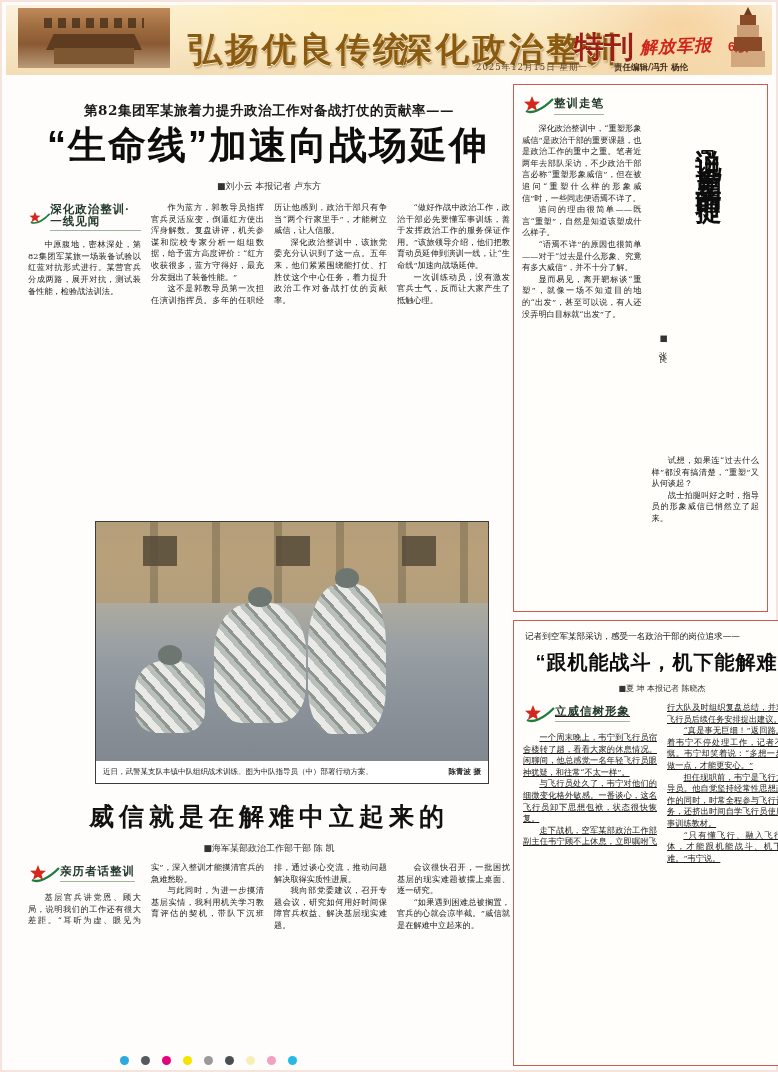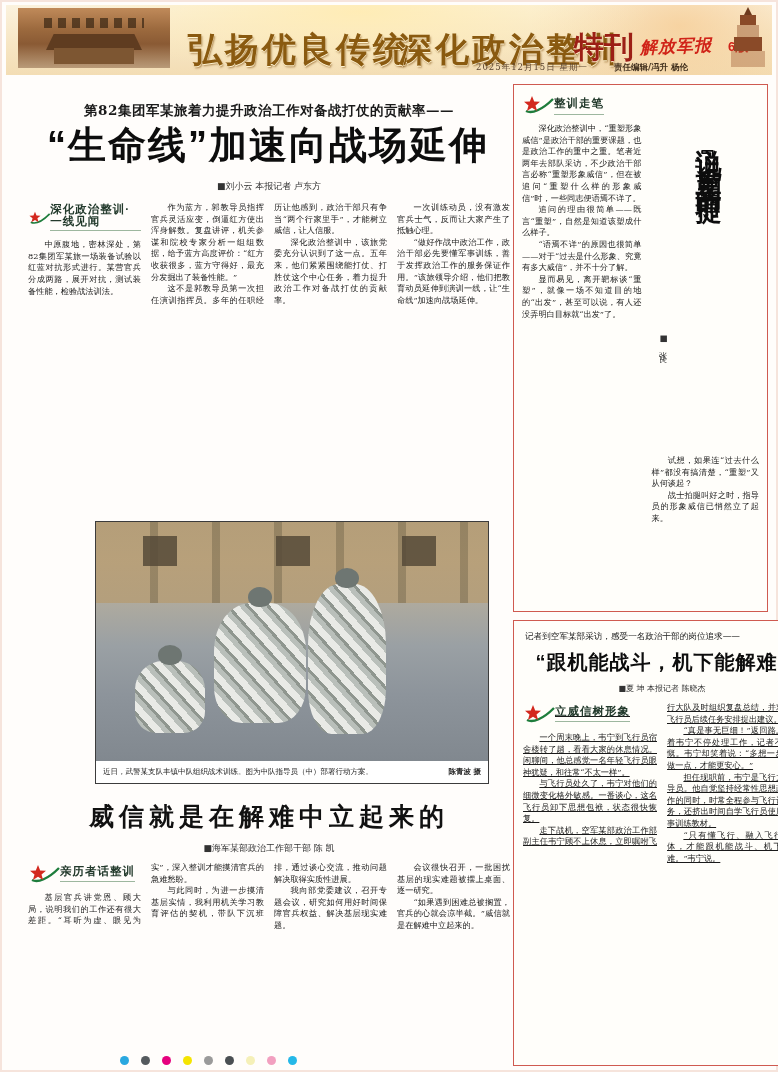--- a/index.html
+++ b/index.html
@@ -139,22 +139,22 @@
       <svg class="badge-icon" width="32" height="20" viewBox="0 0 32 20">
         <path d="M4 16 C 10 19, 20 15, 31 4" stroke="#1e7d3c" stroke-width="2.4" fill="none"></path>
         <path d="M10 1 L12.2 6.5 L18 6.8 L13.5 10.4 L15.1 16 L10 12.7 L4.9 16 L6.5 10.4 L2 6.8 L7.8 6.5 Z" fill="#d3281e"></path>
       </svg>
       <span class="lbl">深化政治整训·一线见闻</span>
     </div>
   <p>中原腹地，密林深处，第82集团军某旅一场装备试验以红蓝对抗形式进行。某营官兵分成两路，展开对抗，测试装备性能，检验战法训法。</p>
       <p>作为蓝方，郭教导员指挥官兵灵活应变，倒逼红方使出浑身解数。复盘讲评，机关参谋和院校专家分析一组组数据，给予蓝方高度评价：“红方收获很多，蓝方守得好，最充分发掘出了装备性能。”</p>
       <p>这不是郭教导员第一次担任演训指挥员。多年的任职经历让他感到，政治干部只有争当“两个行家里手”，才能树立威信，让人信服。</p>
       <p>深化政治整训中，该旅党委充分认识到了这一点。五年来，他们紧紧围绕能打仗、打胜仗这个中心任务，着力提升政治工作对备战打仗的贡献率。</p>
+      <p>“做好作战中政治工作，政治干部必先要懂军事训练，善于发挥政治工作的服务保证作用。”该旅领导介绍，他们把教育动员延伸到演训一线，让“生命线”加速向战场延伸。</p>
       <p>一次训练动员，没有激发官兵士气，反而让大家产生了抵触心理。</p>
-      <p>“做好作战中政治工作，政治干部必先要懂军事训练，善于发挥政治工作的服务保证作用。”该旅领导介绍，他们把教育动员延伸到演训一线，让“生命线”加速向战场延伸。</p>
     </div>
 
   <div class="photo">
     <div class="photo-img">
       <div class="bldg"></div>
       <div class="win" style="left:12%;"></div>
       <div class="win" style="left:46%;"></div>
       <div class="win" style="left:78%;"></div>
       <div class="soldier" style="left:30%;top:34%;width:92px;height:120px;">
           <span class="head"></span>

